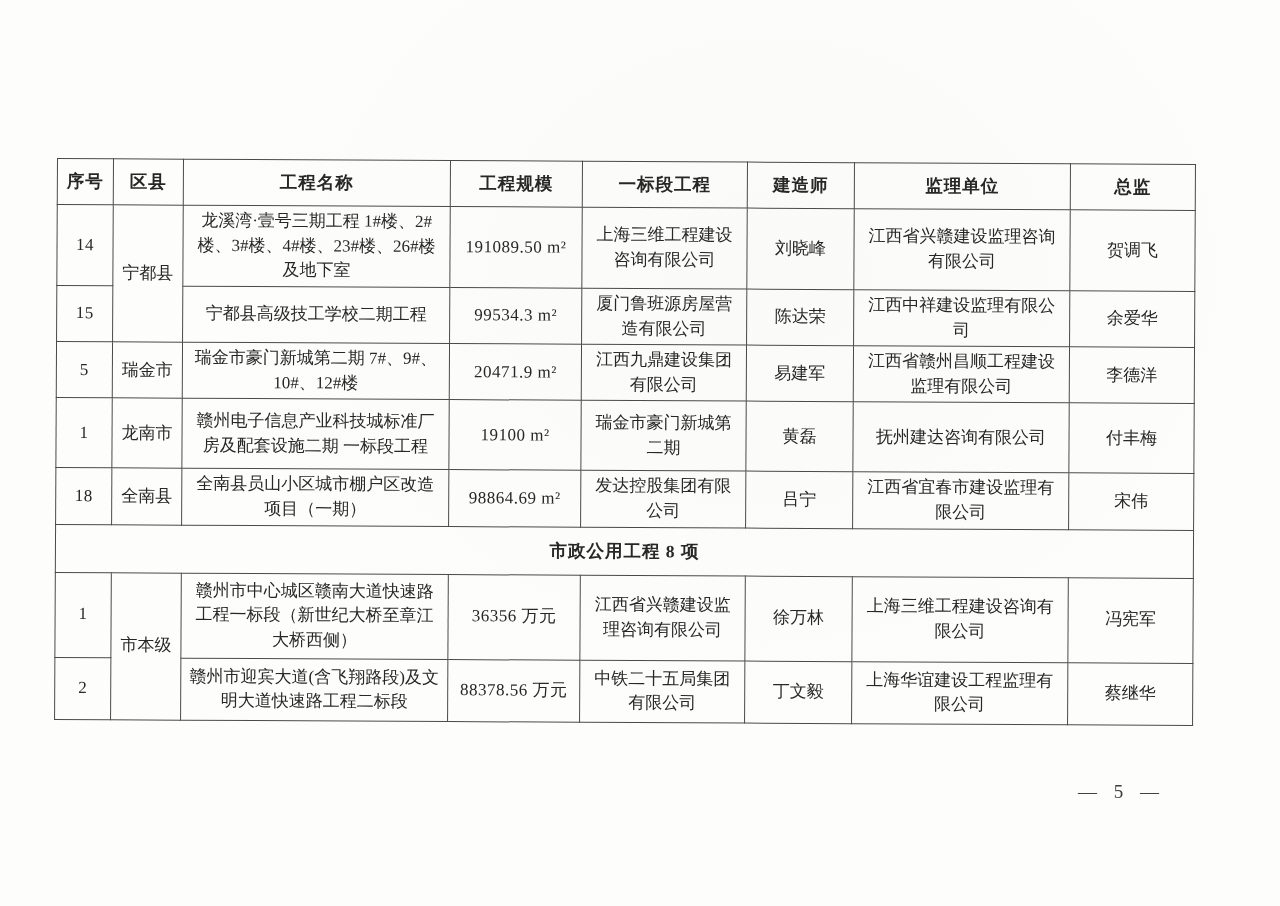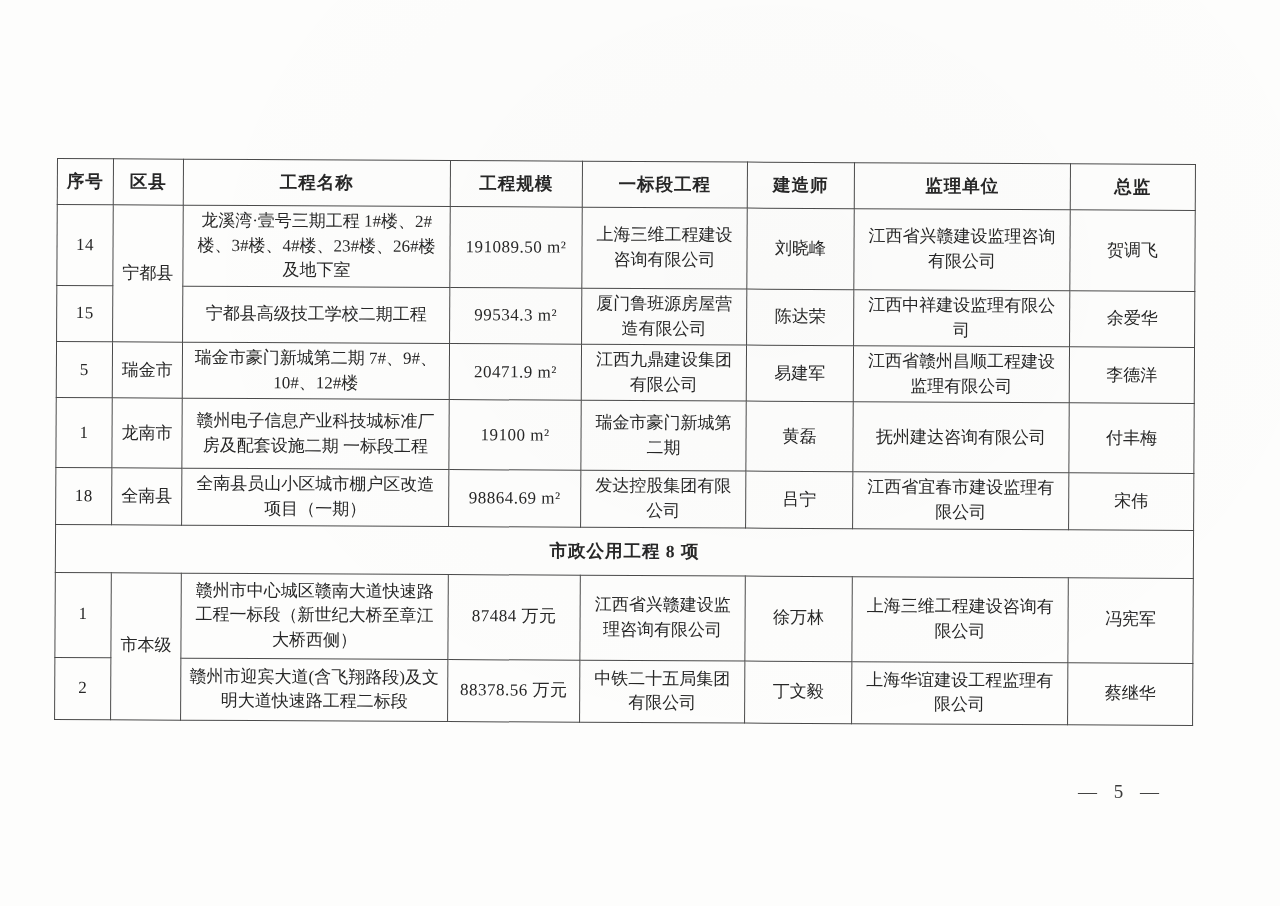--- a/index.html
+++ b/index.html
@@ -146,21 +146,21 @@
           <td>江西省宜春市建设监理有限公司</td>
           <td>宋伟</td>
         </tr>
         <tr class="h48">
           <td colspan="8" class="divider-cell">市政公用工程 8 项</td>
         </tr>
         <tr class="h85">
           <td class="num">1</td>
           <td rowspan="2">市本级</td>
           <td>赣州市中心城区赣南大道快速路工程一标段（新世纪大桥至章江大桥西侧）</td>
-          <td class="num">87484 万元</td>
+          <td class="num">36356 万元</td>
           <td>江西省兴赣建设监理咨询有限公司</td>
           <td>徐万林</td>
           <td>上海三维工程建设咨询有限公司</td>
           <td>冯宪军</td>
         </tr>
         <tr class="h62">
           <td class="num">2</td>
           <td>赣州市迎宾大道(含飞翔路段)及文明大道快速路工程二标段</td>
           <td class="num">88378.56 万元</td>
           <td>中铁二十五局集团有限公司</td>

